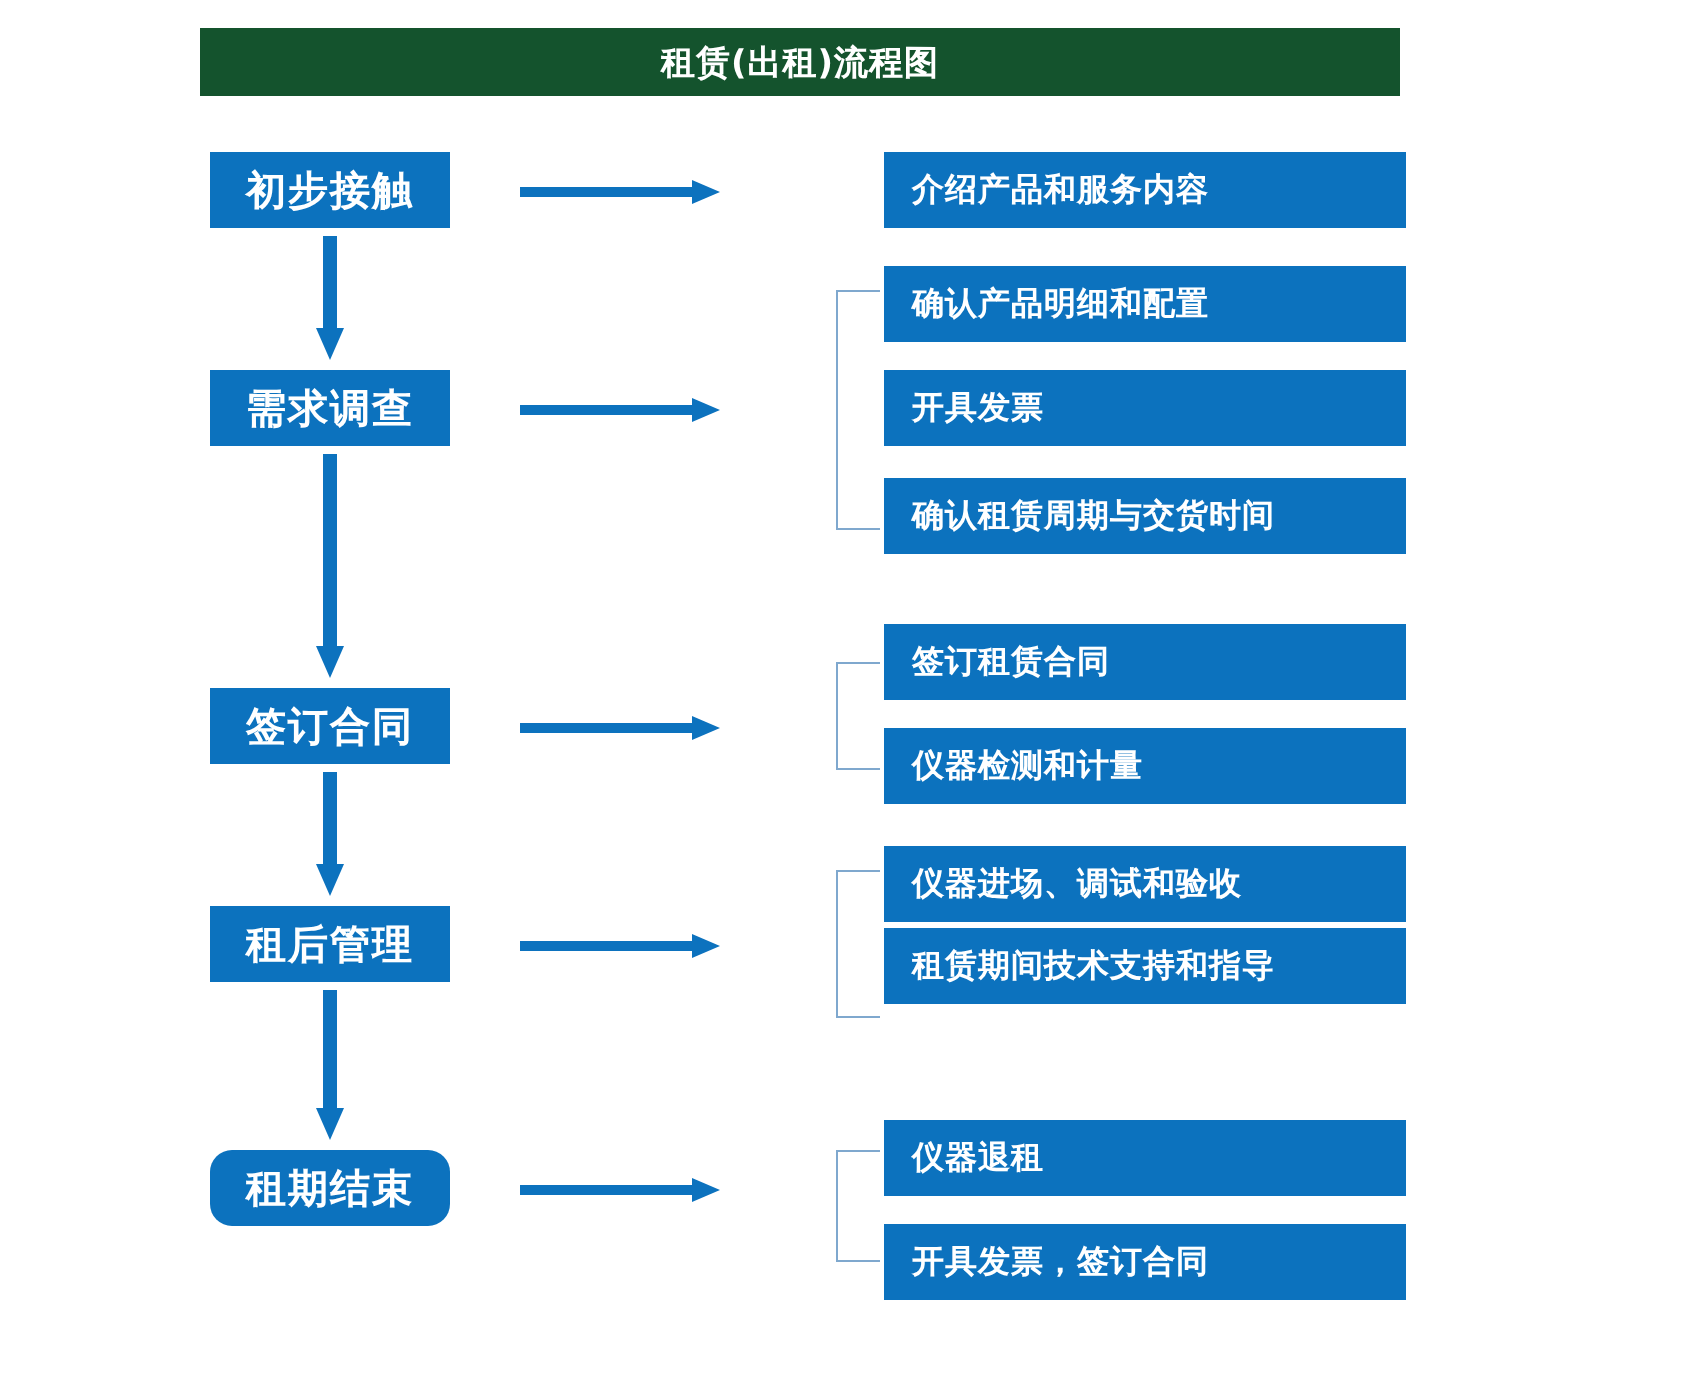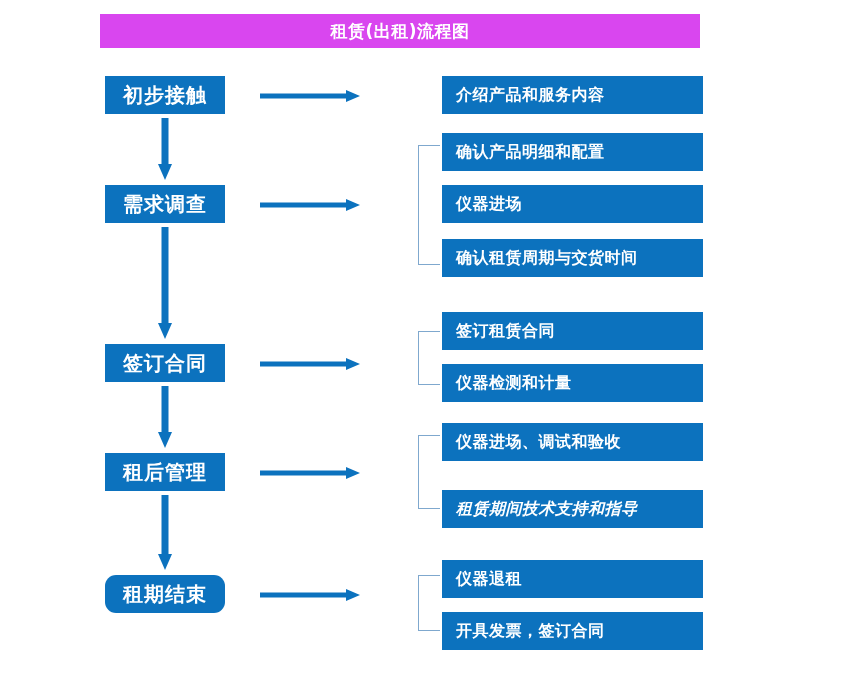--- a/index.html
+++ b/index.html
@@ -23,21 +23,21 @@
     height: 688px;
   }
 
   
   .title-bar {
     position: absolute;
     left: 100px;
     top: 14px;
     width: 600px;
     height: 34px;
-    background: #d946ef;
+    background: #14532d;
     color: #ffffff;
     font-size: 17px;
     font-weight: bold;
     display: flex;
     align-items: center;
     justify-content: center;
     letter-spacing: 0.5px;
   }
 
   
@@ -167,25 +167,25 @@
   </div>
 
   <div class="bracket" style="top:145px; height:120px;"></div>
   <div class="bracket" style="top:331px; height:54px;"></div>
   <div class="bracket" style="top:435px; height:74px;"></div>
   <div class="bracket" style="top:575px; height:56px;"></div>
 
   <div class="detail-box" style="top:76px;">介绍产品和服务内容</div>
 
   <div class="detail-box" style="top:133px;">确认产品明细和配置</div>
-  <div class="detail-box" style="top:185px;">仪器进场</div>
+  <div class="detail-box" style="top:185px;">开具发票</div>
   <div class="detail-box" style="top:239px;">确认租赁周期与交货时间</div>
 
   <div class="detail-box" style="top:312px;">签订租赁合同</div>
   <div class="detail-box" style="top:364px;">仪器检测和计量</div>
 
   <div class="detail-box" style="top:423px;">仪器进场、调试和验收</div>
-  <div class="detail-box" style="top:490px;font-style:italic;">租赁期间技术支持和指导</div>
+  <div class="detail-box" style="top:464px;">租赁期间技术支持和指导</div>
 
   <div class="detail-box" style="top:560px;">仪器退租</div>
   <div class="detail-box" style="top:612px;">开具发票，签订合同</div>
 
 </div>
 
 </body></html>

